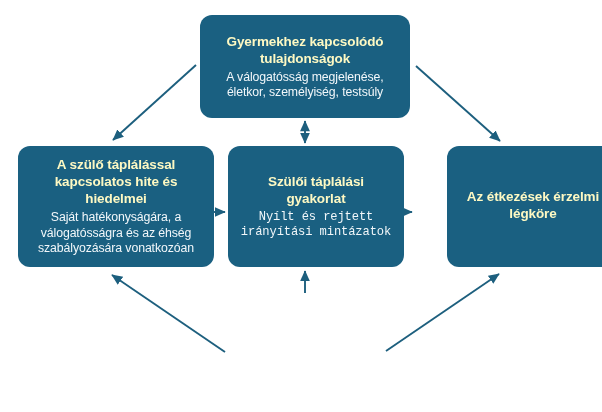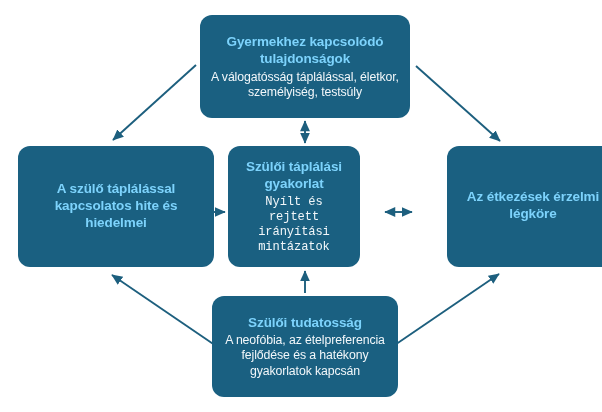--- a/index.html
+++ b/index.html
@@ -39,35 +39,35 @@
     color: #ffffff;
     padding: 6px 9px;
     z-index: 2;
   }
   .node-title {
     font-weight: bold;
     font-size: 13.5px;
     line-height: 1.26;
     letter-spacing: -0.1px;
     margin: 0 0 3px 0;
-    color: #7dd3fc;
+    color: #fef9c3;
   }
   .node-desc {
     font-weight: normal;
     font-size: 12.3px;
     line-height: 1.25;
     letter-spacing: -0.1px;
     margin: 0;
     color: #f2f7fa;
   }
 
   
   #node-child-traits   { left: 200px; top: 15px;  width: 210px; height: 103px; }
   #node-parent-beliefs { left: 18px;  top: 146px; width: 196px; height: 121px; }
-  #node-feeding-prac   { left: 228px; top: 146px; width: 132px; height: 121px; text-align: center; }
+  #node-feeding-prac   { left: 228px; top: 146px; width: 176px; height: 121px; text-align: center; }
   #node-meal-climate   { left: 415px; top: 146px; width: 172px; height: 121px; margin-left: 32px; }
   #node-parent-aware   { left: 212px; top: 296px; width: 186px; height: 101px; }
 
   #node-feeding-prac .node-desc { font-size: 12.1px; font-family: Liberation Mono, monospace; }
   #node-parent-aware .node-title { margin-bottom: 2px; }
 </style>
 </head>
 <body>
 
 <div id="diagram-root">
@@ -94,34 +94,31 @@
 
     <line x1="305" y1="293" x2="305" y2="271" stroke="#1d5f7e" stroke-width="1.9" marker-end="url(#arrowhead)"></line>
 
     <line x1="225" y1="352" x2="112" y2="275" stroke="#1d5f7e" stroke-width="1.9" marker-end="url(#arrowhead)"></line>
 
     <line x1="386" y1="351" x2="499" y2="274" stroke="#1d5f7e" stroke-width="1.9" marker-end="url(#arrowhead)"></line>
   </svg>
 
   <div class="node" id="node-child-traits">
     <p class="node-title">Gyermekhez kapcsolódó tulajdonságok</p>
-    <p class="node-desc">A válogatósság táplálással, életkor, személyiség, testsúly</p>
+    <p class="node-desc">A válogatósság megjelenése, életkor, személyiség, testsúly</p>
   </div>
 
   <div class="node" id="node-parent-beliefs">
     <p class="node-title">A szülő táplálással kapcsolatos hite és hiedelmei</p>
+    <p class="node-desc">Saját hatékonyságára, a válogatósságra és az éhség szabályozására vonatkozóan</p>
   </div>
 
   <div class="node" id="node-feeding-prac">
     <p class="node-title">Szülői táplálási gyakorlat</p>
     <p class="node-desc">Nyílt és rejtett irányítási mintázatok</p>
   </div>
 
   <div class="node" id="node-meal-climate">
     <p class="node-title">Az étkezések érzelmi légköre</p>
   </div>
 
-  <div class="node" id="node-parent-aware">
-    <p class="node-title">Szülői tudatosság</p>
-    <p class="node-desc">A neofóbia, az ételpreferencia fejlődése és a hatékony gyakorlatok kapcsán</p>
-  </div>
 
 </div>
 
 </body></html>

